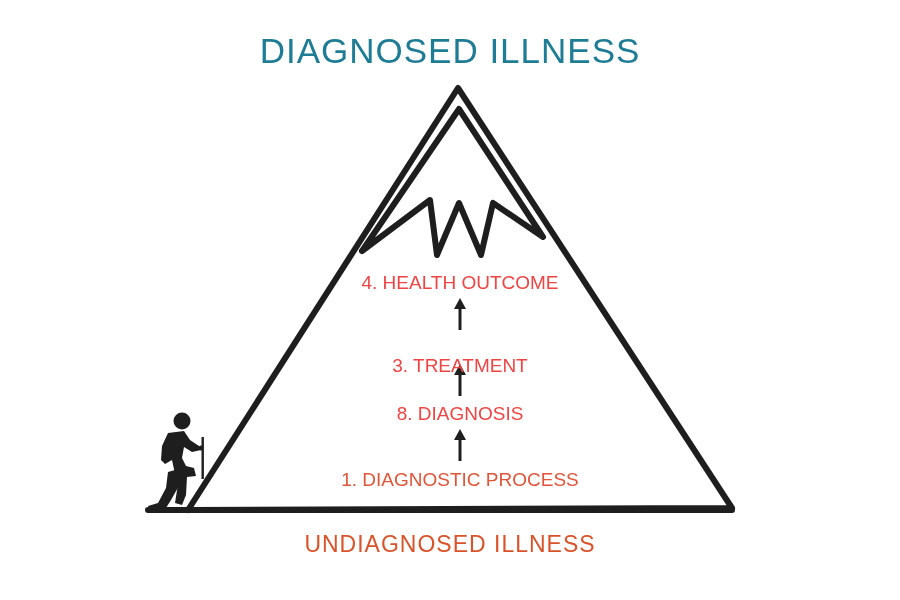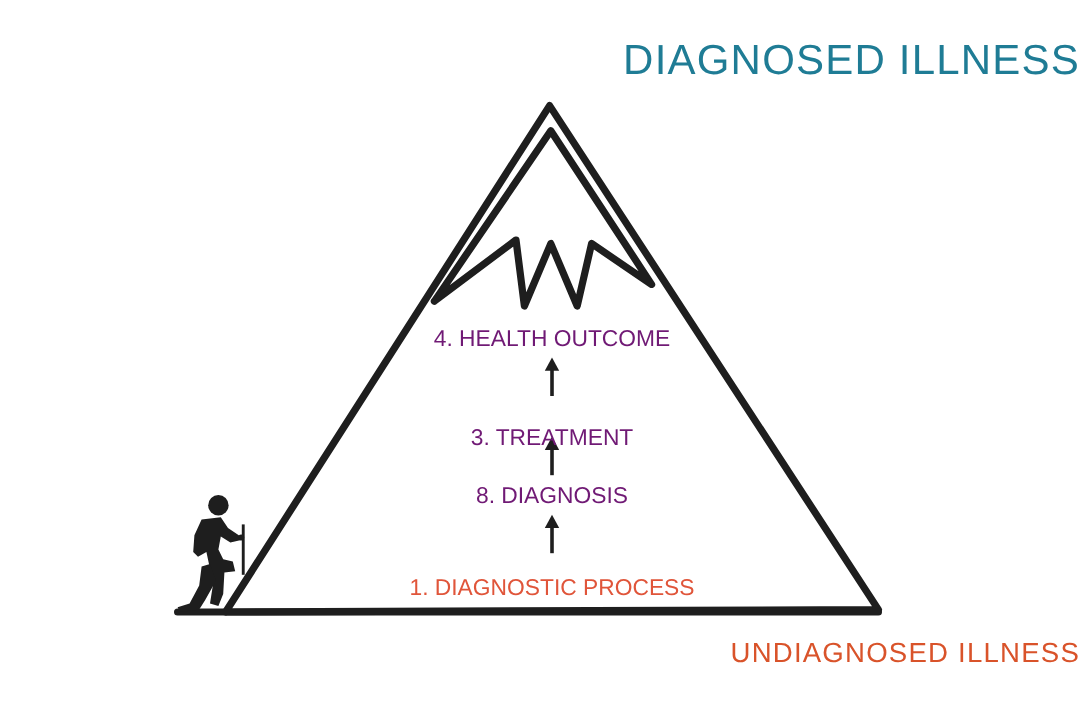--- a/index.html
+++ b/index.html
@@ -1,21 +1,21 @@
 <!DOCTYPE html>
 <html><head>
 <meta charset="utf-8">
 <style>
   html, body { margin: 0; padding: 0; background: #ffffff; }
   body { width: 900px; height: 600px; position: relative; overflow: hidden; font-family: "Liberation Sans", "DejaVu Sans", sans-serif; }
-  .title { position: absolute; left: 0; width: 900px; text-align: right; letter-spacing: 1px; white-space: nowrap; }
+  .title { position: absolute; left: 0; width: 900px; text-align: center; letter-spacing: 1px; white-space: nowrap; }
   #top-title { top: 31px; font-size: 35px; color: #1f7c95; }
   #bottom-title { top: 531px; font-size: 23px; color: #d9532a; }
   .step { position: absolute; left: 310px; width: 300px; text-align: center; font-size: 19px; white-space: nowrap; }
-  .step.teal { color: #701a75; }
+  .step.teal { color: #ef4444; }
   .step.red { color: #e0553a; }
   svg.diagram { position: absolute; left: 0; top: 0; }
 </style>
 </head>
 <body>
 
 <div id="top-title" class="title">DIAGNOSED ILLNESS</div>
 
 <svg class="diagram" width="900" height="600" viewBox="0 0 900 600">
   <g fill="none" stroke="#1e1e1e" stroke-width="6" stroke-linejoin="round" stroke-linecap="round">
@@ -49,15 +49,15 @@
 
     <rect x="201.5" y="437" width="2.4" height="42"></rect>
 
     <circle cx="201" cy="448" r="2.5"></circle>
   </g>
 </svg>
 
 <div class="step teal" style="top:272px;">4. HEALTH OUTCOME</div>
 <div class="step teal" style="top:355px;">3. TREATMENT</div>
 <div class="step teal" style="top:403px;">8. DIAGNOSIS</div>
-<div class="step red" style="top:480px;">1. DIAGNOSTIC PROCESS</div>
+<div class="step red" style="top:469px;">1. DIAGNOSTIC PROCESS</div>
 
 <div id="bottom-title" class="title">UNDIAGNOSED ILLNESS</div>
 
 </body></html>

